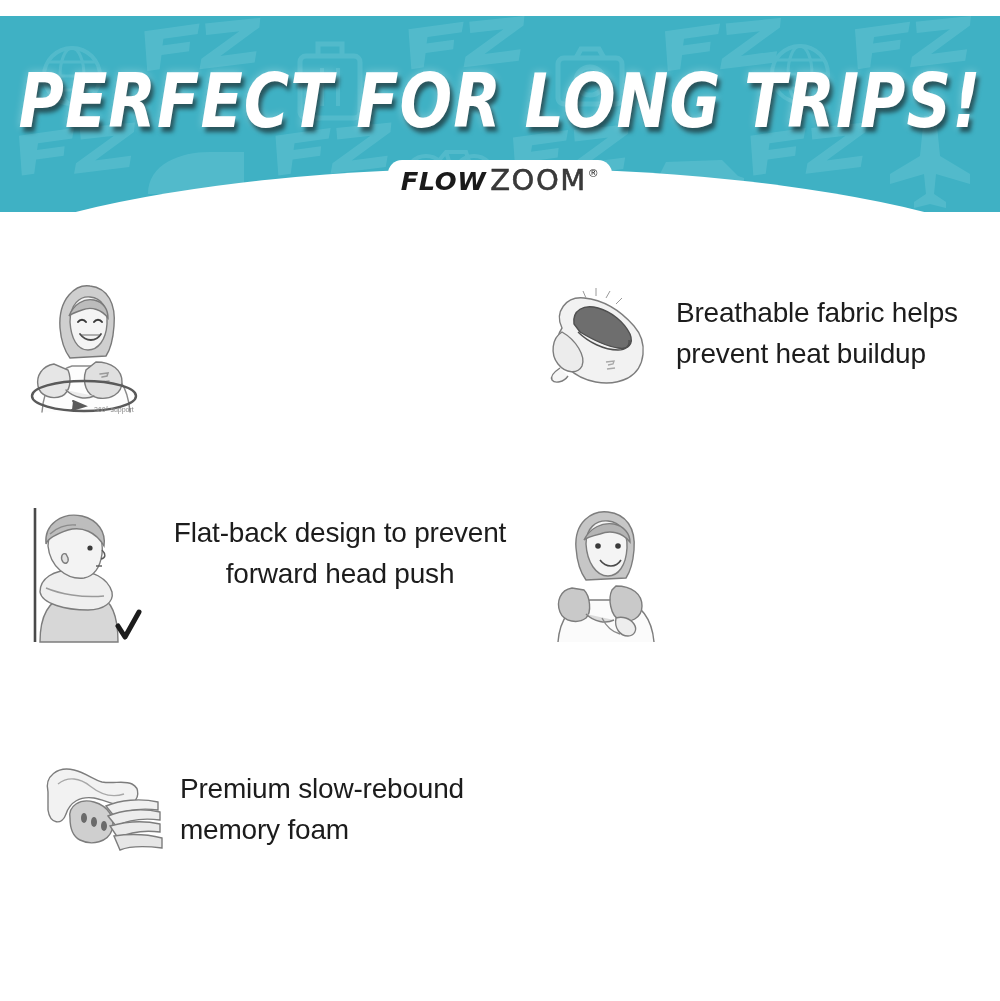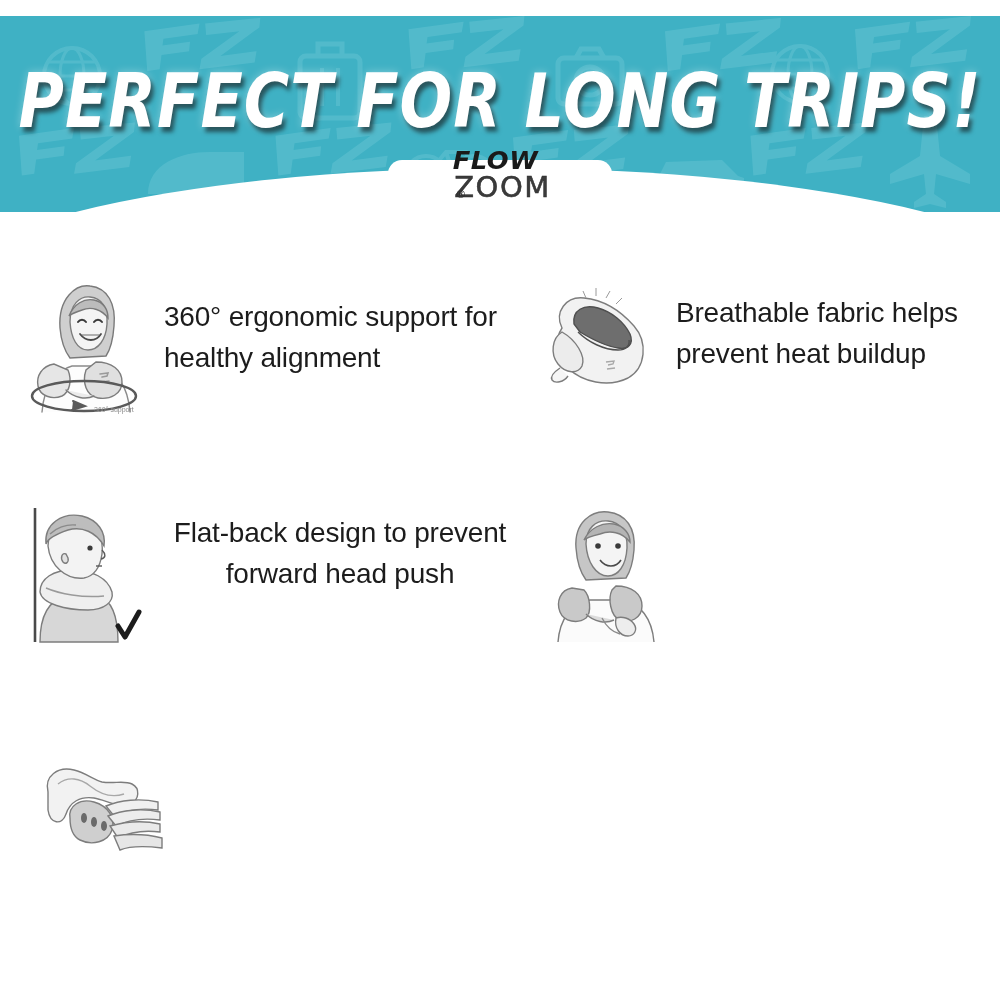--- a/index.html
+++ b/index.html
@@ -81,21 +81,20 @@
     align-items: center;
     justify-content: center;
     z-index: 5;
   }
   .logo-wrap {
     position: relative;
     display: flex;
     align-items: baseline;
     font-family: "DejaVu Sans", sans-serif;
     line-height: 1;
-    flex-direction: column;
   }
   .logo-flow {
     font-size: 25px;
     font-weight: bold;
     font-style: italic;
     color: #1a1a1a;
     letter-spacing: 0.5px;
     transform: scaleX(1.03);
   }
   .logo-zoom {
@@ -272,21 +271,20 @@
           <path d="M46 120 C54 128 66 130 74 126" fill="#ebebeb" stroke="#7d7d7d"></path>
 
           <path d="M80 104 l8 -1 -1 3 -5 1 m-1 5 l8 -1" stroke="#9a9a9a" stroke-width="1.6"></path>
 
           <ellipse cx="64" cy="126" rx="52" ry="15" stroke="#5a5a5a" stroke-width="2.4"></ellipse>
           <path d="M52 140 l13 -4 -12 -5" fill="#5a5a5a" stroke="#5a5a5a" stroke-width="2"></path>
         </g>
         <text x="74" y="142" font-family="Liberation Sans, sans-serif" font-size="7" fill="#8a8a8a">360° support</text>
       </svg>
     </div>
-    <div class="feature-text">360° ergonomic support for healthy alignment</div>
   </div>
 
   <div class="feature right f-r1r">
     <div class="feature-figure">
       <svg width="130" height="130" viewBox="0 0 130 130">
         <g stroke="#7d7d7d" stroke-width="1.4">
 
           <path d="M30 52 C22 36 34 20 52 22 C72 24 88 34 102 50 C116 66 114 92 96 102 C76 112 50 106 36 92 C24 80 22 64 30 52 Z" fill="#f2f2f2"></path>
 
           <path d="M42 48 C40 34 52 28 66 32 C80 36 92 46 98 58 C102 68 96 74 86 72 C72 70 58 62 48 56 Z" fill="#6e6e6e" stroke="#4f4f4f"></path>
@@ -380,16 +378,17 @@
           <ellipse cx="58" cy="74" rx="3" ry="5" fill="#6a6a6a" stroke="none"></ellipse>
           <ellipse cx="68" cy="78" rx="3" ry="5" fill="#6a6a6a" stroke="none"></ellipse>
 
           <path d="M70 58 C84 52 104 50 122 54 L122 62 C106 60 90 62 78 68 Z" fill="#f0f0f0"></path>
           <path d="M72 68 C86 62 106 60 124 64 L124 72 C108 70 92 72 80 78 Z" fill="#ededed"></path>
           <path d="M74 78 C88 74 106 72 124 76 L124 84 C108 82 94 84 82 90 Z" fill="#eaeaea"></path>
           <path d="M78 88 C92 86 110 86 126 90 L126 100 C110 98 94 98 84 102 Z" fill="#e6e6e6"></path>
         </g>
       </svg>
     </div>
+    <div class="feature-text">Premium slow-rebound memory foam</div>
   </div>
 
 
 </div>
 
 </body></html>

